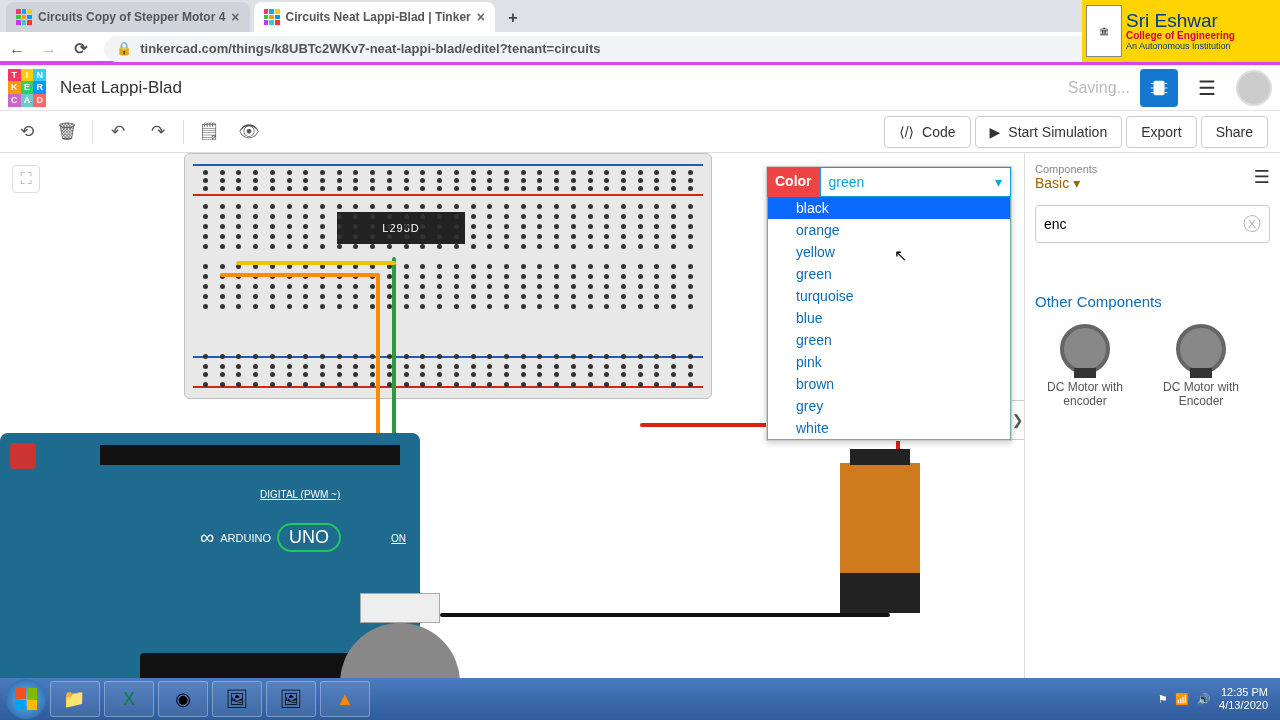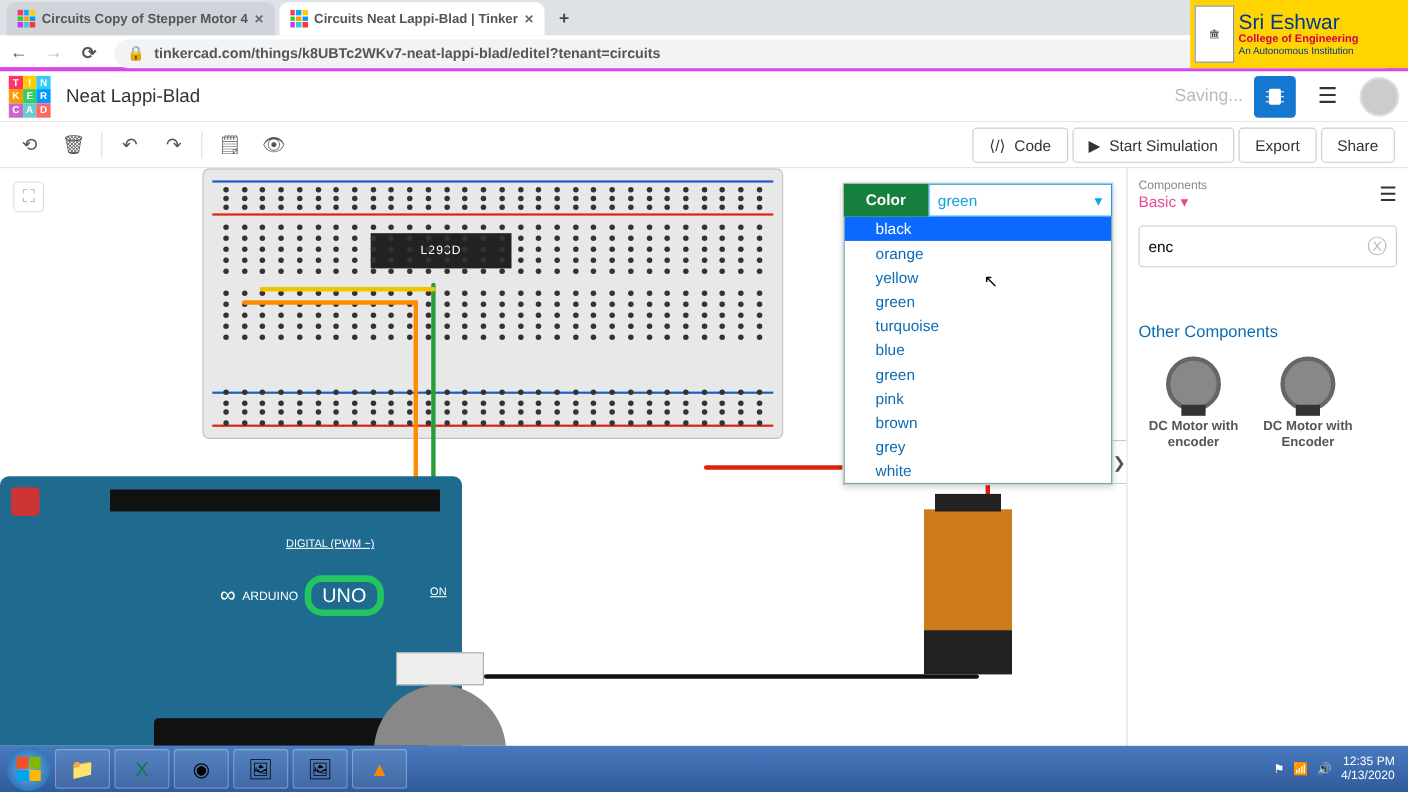--- a/index.html
+++ b/index.html
@@ -44,39 +44,39 @@
 .bb-rail { position:absolute; left:8px; right:8px; height:2px; }
 .bb-rail.blue { background:#1b5dc4; }
 .bb-rail.red { background:#d21; }
 .bb-holes { position:absolute; left:18px; right:18px; display:flex; justify-content:space-between; }
 .bb-holes span { width:5px; height:5px; background:#333; border-radius:50%; }
 .chip { position:absolute; left:152px; top:58px; width:128px; height:32px; background:#222; color:#fff; font-size:11px; display:flex; align-items:center; justify-content:center; letter-spacing:1px; }
 .wire { position:absolute; border-radius:3px; }
 .arduino { position:absolute; left:0; top:280px; width:420px; height:260px; background:#1e6b8f; border-radius:8px; }
 .arduino .label { position:absolute; color:#fff; font-size:10px;text-decoration:underline; }
 .arduino .uno-logo { position:absolute; left:200px; top:90px; color:#fff; font-size:22px; display:flex; align-items:center; gap:6px; }
-.arduino .uno-logo .circ { border:6px solid #22c55e; border-radius:16px; padding:2px 10px; font-size:18px; }
+.arduino .uno-logo .circ { border:2px solid #22c55e; border-radius:16px; padding:2px 10px; font-size:18px; }
 .prop-panel { position:absolute; left:766px; top:166px; width:246px; background:#fff; border:1px solid #ccc; box-shadow:0 2px 6px rgba(0,0,0,0.2); z-index:30; }
 .prop-title { background:#0fa3e0; color:#fff; padding:8px 10px; font-weight:bold; font-size:15px; }
 .prop-row { display:flex; }
-.prop-label { background:#15803d; color:#fff; padding:6px 20px; font-size:14px; font-weight:bold; }
+.prop-label { background:#ef4444; color:#fff; padding:6px 8px; font-size:14px; font-weight:bold; }
 .prop-select { flex:1; border:1px solid #0fa3e0; padding:6px 8px; font-size:14px; color:#0fa3e0; display:flex; justify-content:space-between; align-items:center; }
 .dropdown { border:1px solid #7aa; border-top:none; }
 .dd-item { padding:3px 28px; font-size:14px; color:#0d6cb3; cursor:pointer; }
 .dd-item.hl { background:#0b69ff; color:#fff; }
 .right-panel { position:absolute; right:0; top:153px; width:256px; bottom:42px; background:#fff; border-left:1px solid #ddd; padding:10px; }
 .rp-top { display:flex; align-items:center; justify-content:space-between; }
 .rp-lbl { font-size:11px; color:#888; }
-.rp-sel { font-size:14px; color:#ec4899; }
+.rp-sel { font-size:14px; color:#a16207; }
 .rp-menu { font-size:18px; color:#333; }
 .search-box { margin-top:14px; border:1px solid #ccc; border-radius:4px; padding:6px 8px; display:flex; align-items:center; }
 .search-box input { border:none; outline:none; flex:1; font-size:14px; }
 .clear-x { color:#bbb; font-size:18px; }
 .other-comp { margin-top:50px; color:#0d6cb3; font-size:15px; }
-.comp-grid { display:flex; gap:4px; margin-top:14px;font-weight:bold; }
+.comp-grid { display:flex; gap:16px; margin-top:14px; }
 .comp-item { width:100px; text-align:center; font-size:12px; color:#555; }
 .motor-ico { width:50px; height:50px; border-radius:50%; background:#888; margin:0 auto 6px; border:4px solid #666; position:relative; }
 .motor-ico::after { content:""; position:absolute; left:10px; right:10px; bottom:-8px; height:10px; background:#333; }
 .expand-handle { position:absolute; right:256px; top:400px; width:14px; height:40px; background:#fff; border:1px solid #ccc; border-right:none; display:flex; align-items:center; justify-content:center; font-size:14px; color:#555; z-index:10; }
 .cursor-arrow { position:absolute; left:894px; top:246px; z-index:40; font-size:16px; color:#000; pointer-events:none; }
 .taskbar { position:absolute; left:0; right:0; bottom:0; height:42px; background:linear-gradient(#4a7abf,#2e5b9b); display:flex; align-items:center; padding:0 6px; gap:4px; }
 .start-orb { width:40px; height:40px; border-radius:50%; background:radial-gradient(#6fb5f0,#1a5aa0); display:flex; align-items:center; justify-content:center; }
 .start-orb .win { width:22px; height:22px; display:grid; grid-template-columns:1fr 1fr; grid-template-rows:1fr 1fr; gap:1px; }
 .start-orb .win span:nth-child(1){background:#f25022}.start-orb .win span:nth-child(2){background:#7fba00}.start-orb .win span:nth-child(3){background:#00a4ef}.start-orb .win span:nth-child(4){background:#ffb900}
 .task-item { width:50px; height:36px; border:1px solid rgba(255,255,255,0.3); border-radius:3px; display:flex; align-items:center; justify-content:center; background:rgba(255,255,255,0.08); font-size:18px; }

